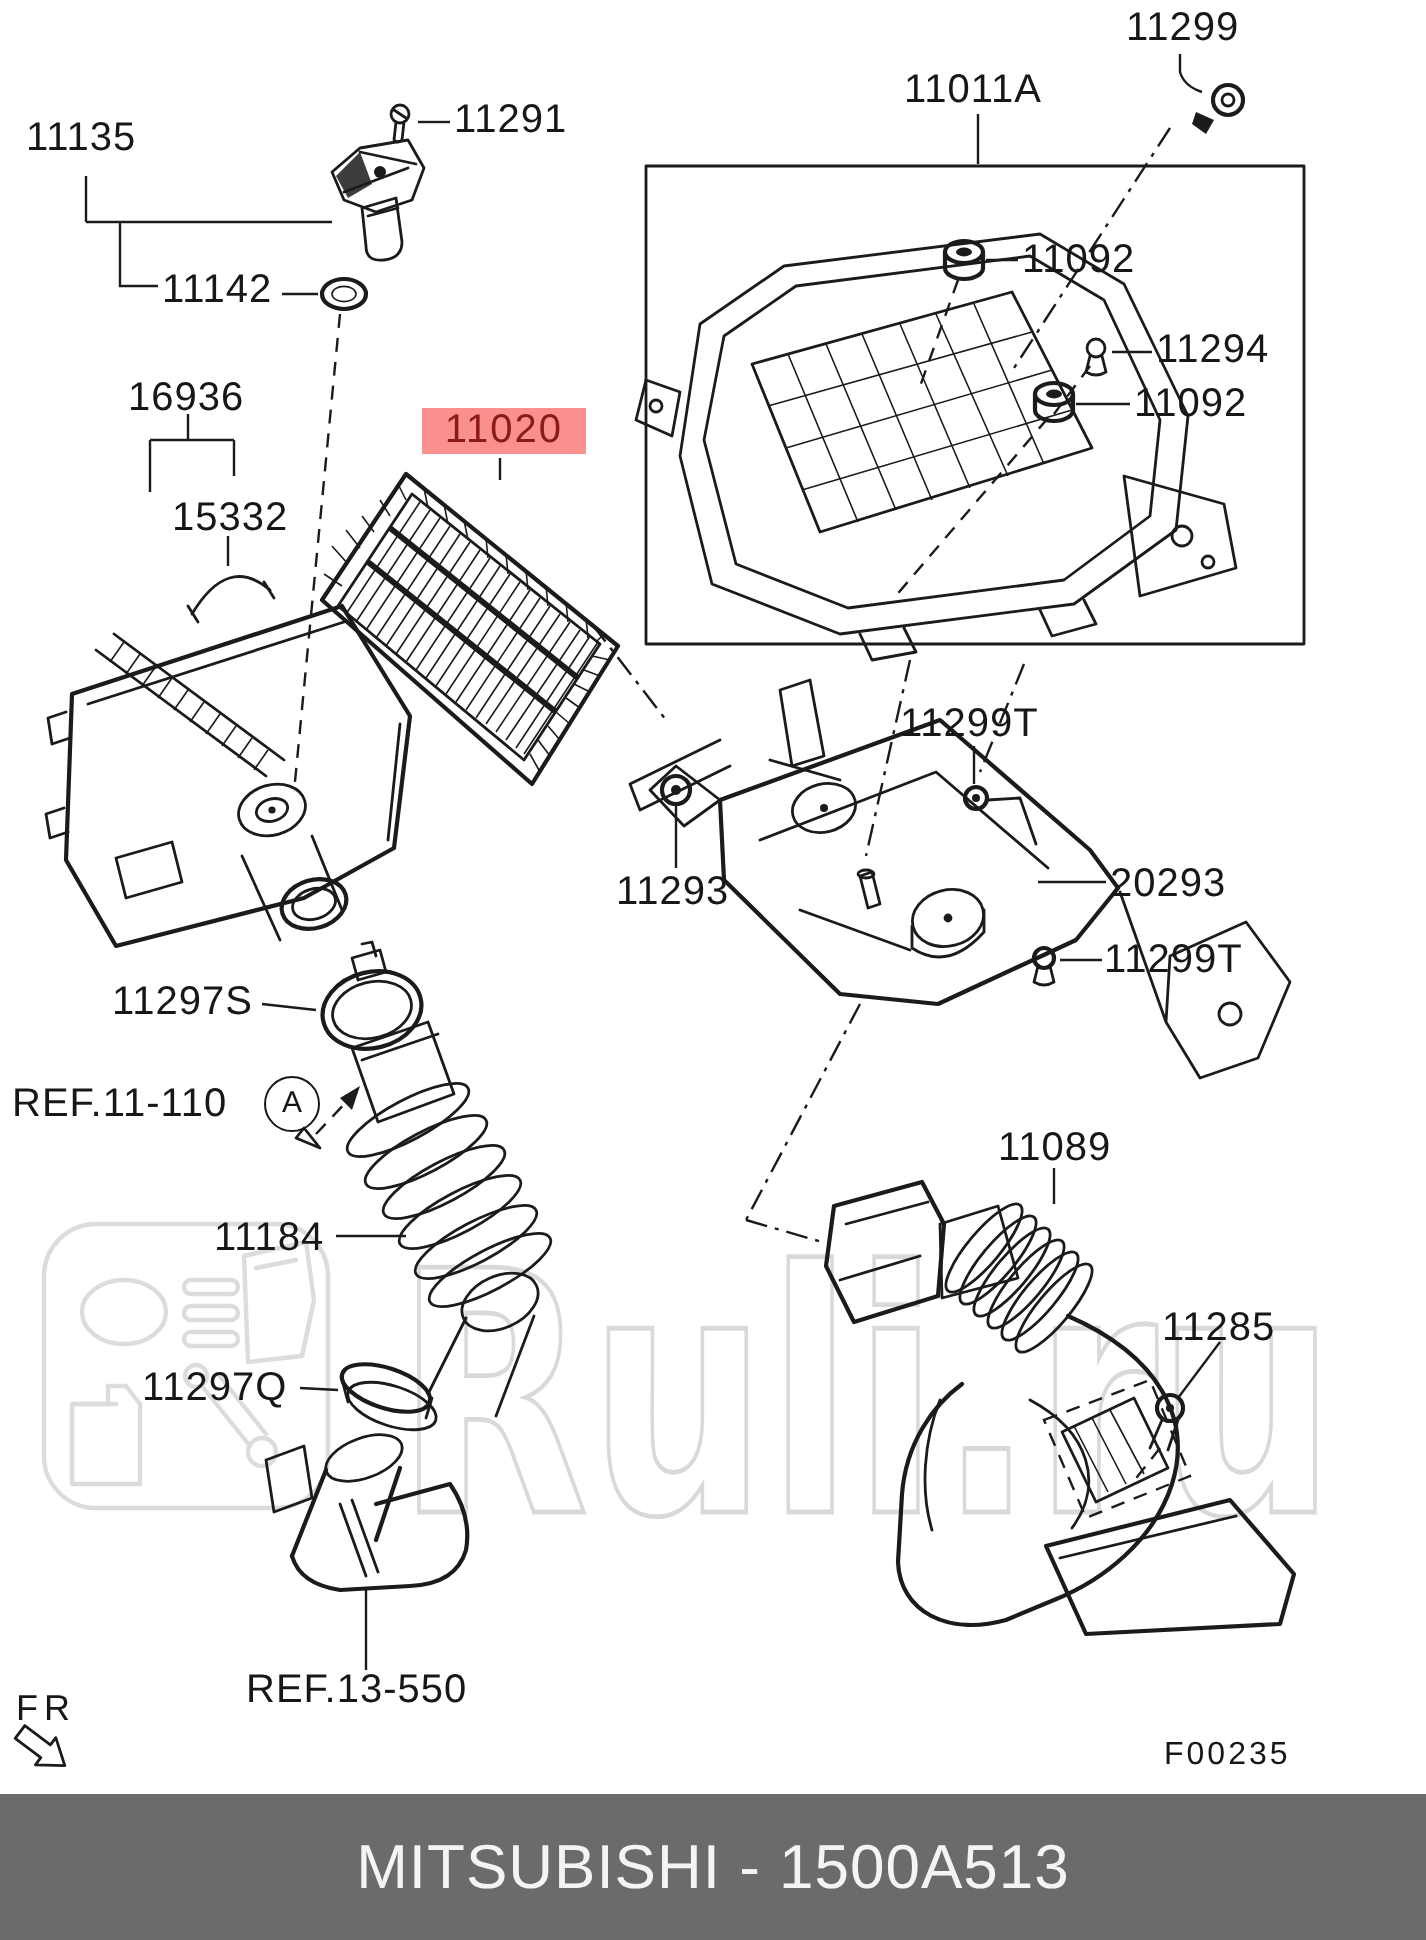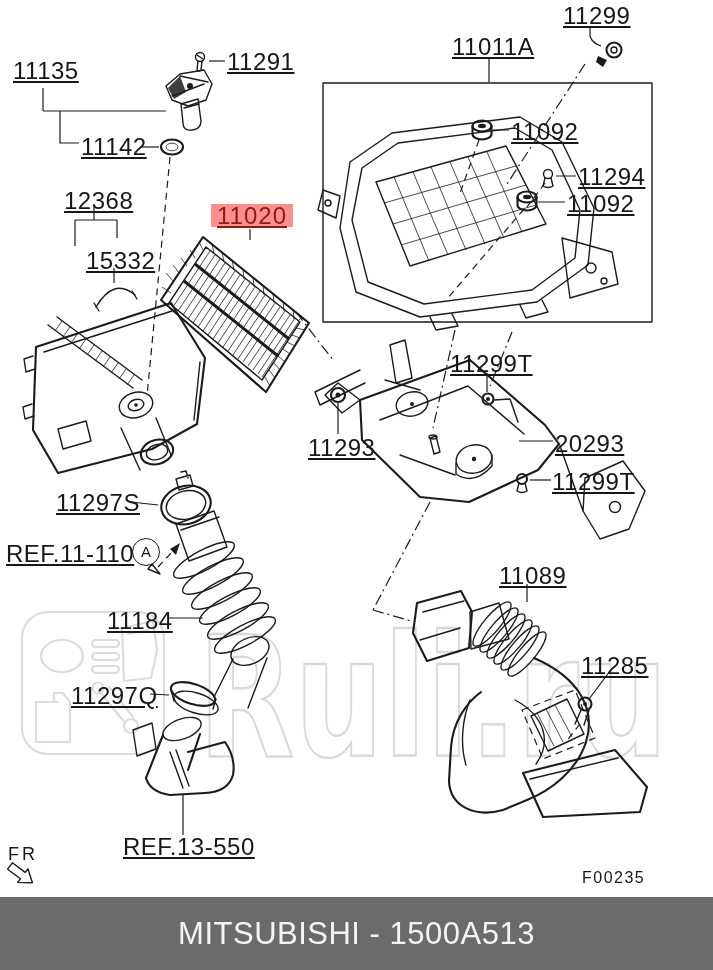--- a/index.html
+++ b/index.html
@@ -11,22 +11,22 @@
   .ln2{stroke:#1b1b1b;fill:none;stroke-width:2.1;stroke-linejoin:round;stroke-linecap:round;}
   .thin{stroke:#1b1b1b;fill:none;stroke-width:.8;}
   .bar{stroke:#1b1b1b;fill:none;stroke-width:3;}
   .dark{fill:#1b1b1b;stroke:none;}
   .ldr{stroke:#1b1b1b;fill:none;stroke-width:1.2;}
   .dash{stroke:#1b1b1b;fill:none;stroke-width:1.2;stroke-dasharray:7 5;}
   .ddot{stroke:#1b1b1b;fill:none;stroke-width:1.2;stroke-dasharray:11 4 2 4;}
   .wm{stroke:#dcdcdc;fill:none;stroke-width:2.2;stroke-linejoin:round;stroke-linecap:round;}
   .wmtext{fill:none;stroke:#d9d9d9;stroke-width:2.4;
           font-family:"DejaVu Sans",sans-serif;font-weight:bold;font-size:168px;}
-  .plabel{position:absolute;font-size:24px;line-height:1.12;letter-spacing:.5px;color:#171717;
-          white-space:nowrap;text-decoration:underline;}
+  .plabel{position:absolute;font-size:20px;line-height:1.12;letter-spacing:.5px;color:#171717;
+          white-space:nowrap;}
   .hl{background:#f9908e;color:#8c1a17;width:82px;height:23px;line-height:23px;text-align:center;
       letter-spacing:1px;}
   .balloon{position:absolute;width:26px;height:26px;border:1.7px solid #171717;border-radius:50%;
            text-align:center;line-height:26px;font-size:15px;color:#171717;}
   .fr{position:absolute;font-size:18px;letter-spacing:3px;color:#171717;}
   .figcode{position:absolute;font-size:16px;letter-spacing:1.5px;color:#171717;}
   .footer{position:absolute;left:0;top:897px;width:713px;height:73px;background:#6b6b6b;
           display:flex;align-items:center;justify-content:center;gap:36px;}
   .footer span{color:#f4f4f4;font-size:31px;letter-spacing:.5px;}
 </style>
@@ -260,21 +260,21 @@
   </g>
 
   <g>
     <path class="ln" d="M7.6,869.2 L20.4,878.8 L17.7,882.4 L32.4,882.8 L27.9,868.8 L25.2,872.4 L12.4,862.8 Z" stroke-width="1.6"></path>
   </g>
 </svg>
 
 <div class="plabel" style="left:13px;top:58px">11135</div>
 <div class="plabel" style="left:227px;top:49px">11291</div>
 <div class="plabel" style="left:81px;top:134px">11142</div>
-<div class="plabel" style="left:64px;top:188px">12368</div>
+<div class="plabel" style="left:64px;top:188px">16936</div>
 <div class="plabel" style="left:86px;top:248px">15332</div>
 <div class="plabel hl" style="left:211px;top:204px">11020</div>
 <div class="plabel" style="left:563px;top:3px">11299</div>
 <div class="plabel" style="left:452px;top:34px">11011A</div>
 <div class="plabel" style="left:511px;top:119px">11092</div>
 <div class="plabel" style="left:578px;top:164px">11294</div>
 <div class="plabel" style="left:567px;top:191px">11092</div>
 <div class="plabel" style="left:450px;top:351px">11299T</div>
 <div class="plabel" style="left:308px;top:435px">11293</div>
 <div class="plabel" style="left:555px;top:431px">20293</div>

